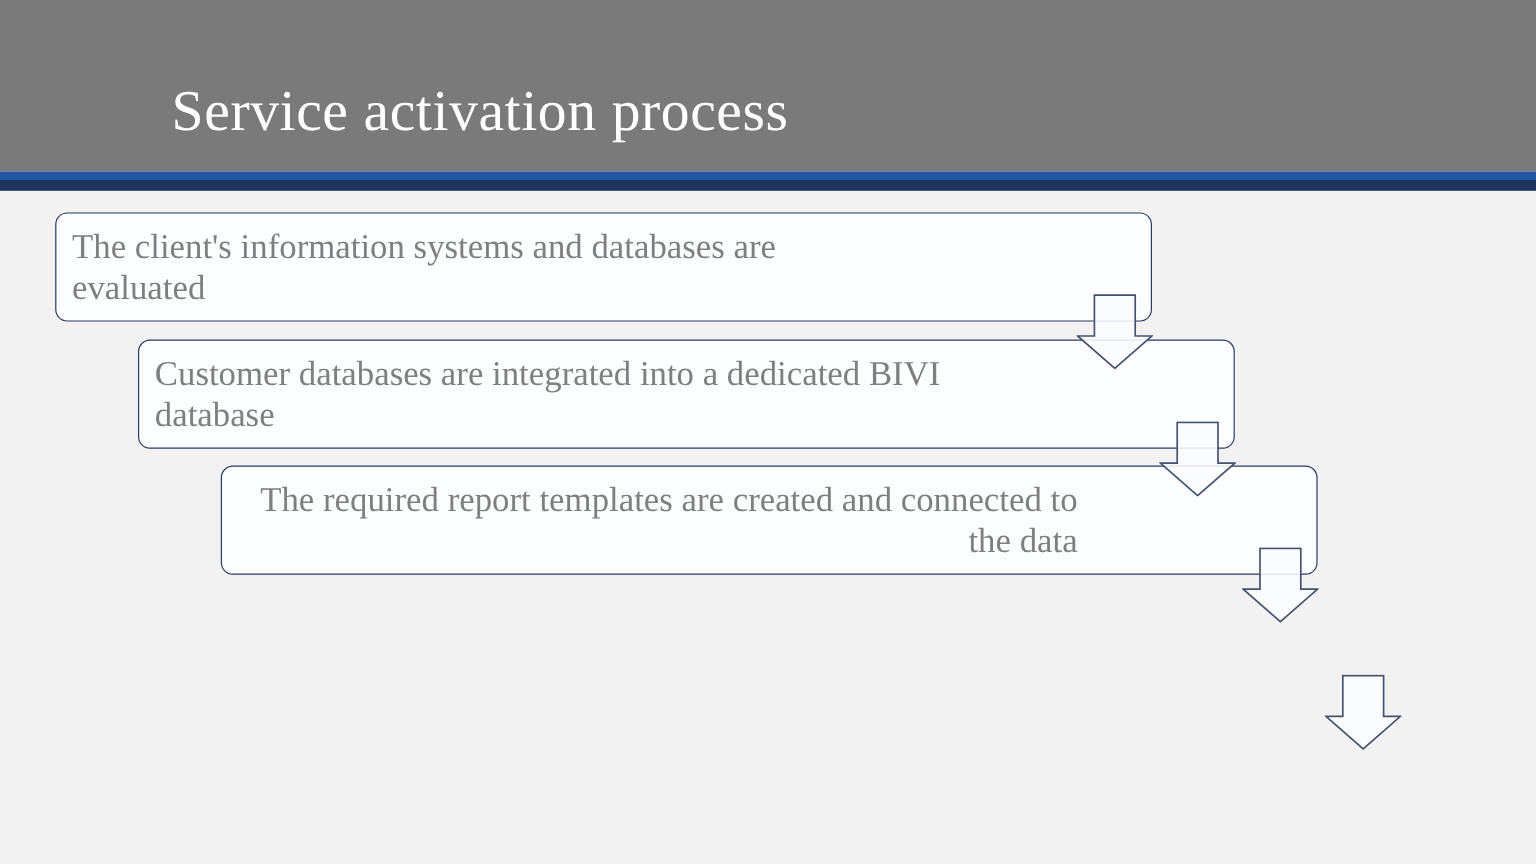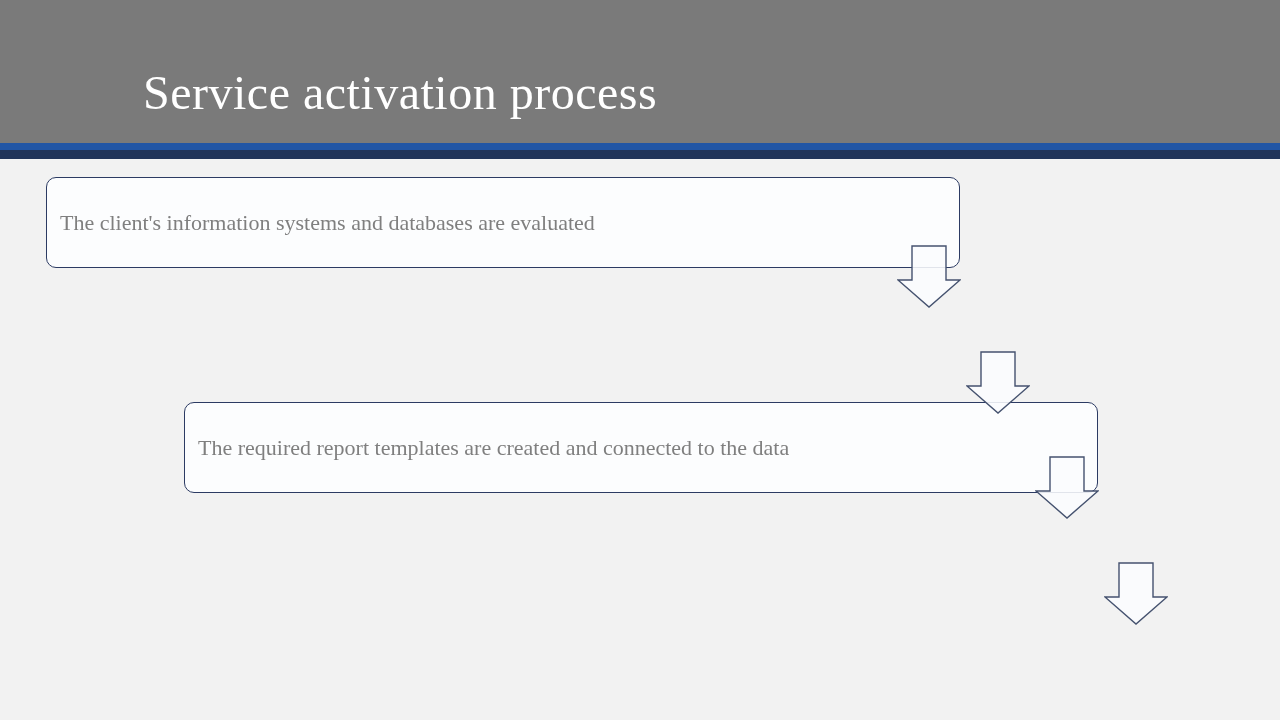--- a/index.html
+++ b/index.html
@@ -55,27 +55,27 @@
     box-sizing:border-box;
     background:var(--box-fill,#fcfdfe);
     border:1.4px solid var(--box-border,#2c3b63);
     border-radius:10px;
     display:flex;
     align-items:center;
   }
   .step-label{
     padding-left:13px;
     max-width:700px;
-    font-size:22px;
+    font-size:29px;
     line-height:34px;
     color:var(--body-text,#7f7f7f);
   }
   .box-1{left:46px;top:177px;}
   .box-2{left:115px;top:283px;}
-  .box-3{left:184px;top:402px;}
+  .box-3{left:184px;top:388px;text-align:right;}
   .box-4{left:253px;top:494px;}
   .box-5{left:321px;top:600px;}
   .arrow{
     position:absolute;
     width:64px;height:63px;
   }
   .arrow-1{left:897px;top:245px;}
   .arrow-2{left:966px;top:351px;}
   .arrow-3{left:1035px;top:456px;}
   .arrow-4{left:1104px;top:562px;}
@@ -96,20 +96,23 @@
   <div class="slide-title">Service activation process</div>
   <div class="stripe-blue"></div>
   <div class="stripe-navy"></div>
 
   <div class="process-flow">
 
     <div class="step-box box-1">
       <div class="step-label">The client's information systems and databases are evaluated</div>
     </div>
 
+    <div class="step-box box-2">
+      <div class="step-label">Customer databases are integrated into a dedicated BIVI database</div>
+    </div>
 
     <div class="step-box box-3">
       <div class="step-label">The required report templates are created and connected to the data</div>
     </div>
 
 
 
     <svg class="arrow arrow-1" viewBox="0 0 64 63" xmlns="http://www.w3.org/2000/svg">
       <polygon points="15,1 49,1 49,35 63,35 32,62 1,35 15,35"></polygon>
     </svg>

